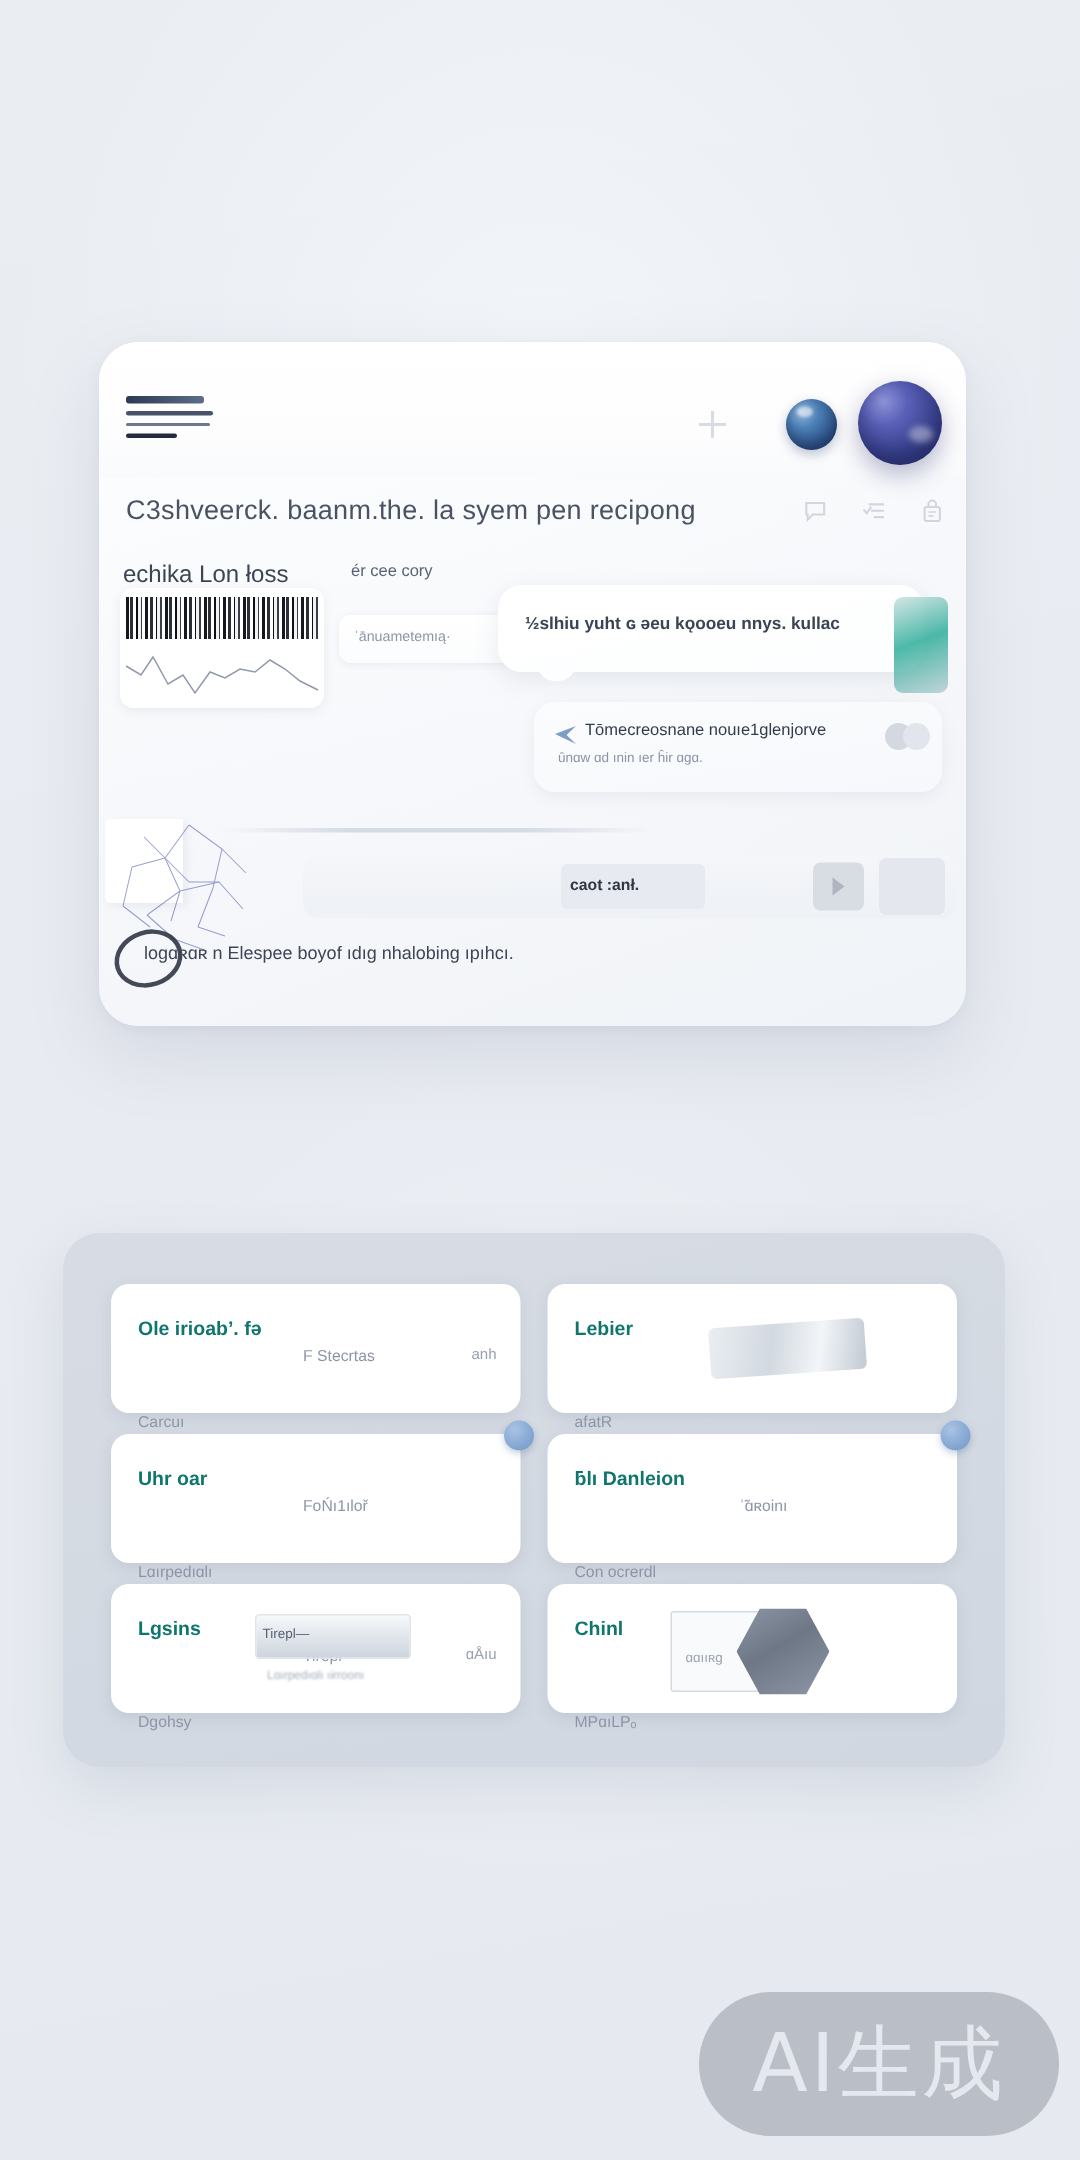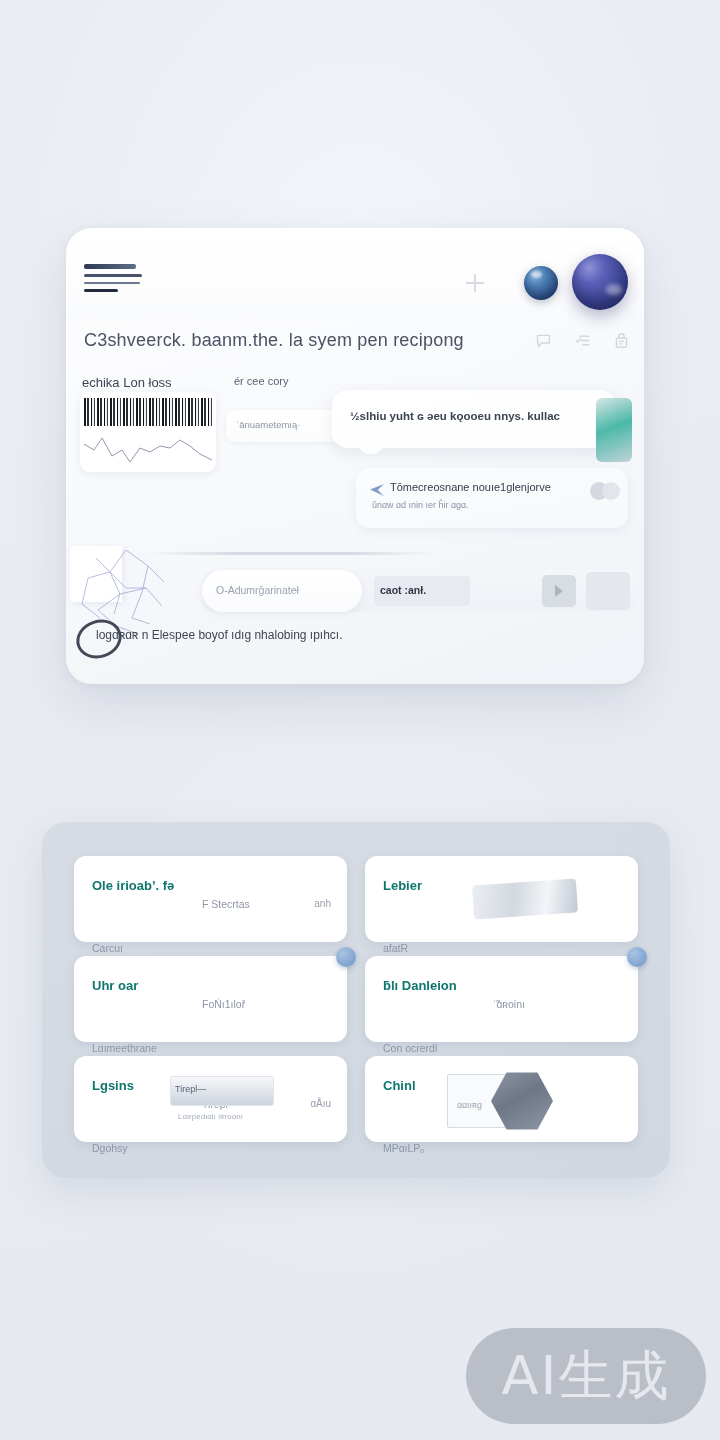--- a/index.html
+++ b/index.html
@@ -92,21 +92,21 @@
   .barcode {
     position: absolute; left: 4px; top: 6px; width: 128px; height: 28px;
     background:
       repeating-linear-gradient(90deg,#15181e 0 2px, #ffffff 2px 3px, #2a2f38 3px 5px, #ffffff 5px 7px,
         #0d1014 7px 8px, #f2f2f4 8px 10px, #394049 10px 11px, #ffffff 11px 13px);
     filter: blur(0.22px);
   }
   .linechart { position: absolute; left: 2px; top: 36px; width: 132px; height: 40px; }
 
   .mini-label-a {
-    position: absolute; left: 16px; top: 5px; font-size: 13px; color: #3d4554;
+    position: absolute; left: 16px; top: 5px; font-size: 16px; color: #3d4554;
     filter: blur(0.25px); white-space: nowrap;
   }
   .mini-label-b {
     position: absolute; left: 168px; top: 5px; font-size: 11px; color: #5a6375;
     filter: blur(0.3px); white-space: nowrap;
   }
 
   .pill-field {
     position: absolute; left: 160px; top: 40px; width: 128px; height: 32px;
     background: linear-gradient(180deg,#ffffff,#fbfcfd);
@@ -375,23 +375,20 @@
     <svg class="net-graphic" viewBox="0 0 100 100">
       <g stroke="#5d66b4" stroke-width="0.7" fill="none" opacity="0.85">
         <path d="M50 2 L34 24 L44 46 L22 62 M34 24 L12 30 M44 46 L70 40 M50 2 L72 18 L66 44 M12 30 L6 56 M70 40 L86 58 M22 62 L40 78 M66 44 L56 70 M40 78 L62 86"></path>
         <path d="M34 24 L50 40 M44 46 L38 66 M72 18 L88 34 M6 56 L24 70"></path>
         <path d="M20 10 L34 24 M50 40 L70 40 M56 70 L74 76"></path>
       </g>
     </svg>
     <div class="ring-graphic"></div>
 
     <div class="input-bar">
-      <div class="input-pill">
-        <span>O-Adumrḡarinateł</span>
-      </div>
       <div class="input-value">
         <span>caot :anł.</span>
       </div>
       <div class="send-btn"></div>
       <div class="send-btn-2"></div>
     </div>
 
     <div class="footer-note">loɡɑʀɑʀ n Eleѕpee boyof ıdıɡ nhalobing ıрıhcı.</div>
   </div>
 </div>
@@ -408,21 +405,21 @@
 
     <div class="gcard">
       <div class="title">Lebier</div>
       <div class="sub">afatR</div>
       <div class="obj-tool"></div>
     </div>
 
     <div class="gcard">
       <div class="blue-dot"></div>
       <div class="title">Uhr oar</div>
-      <div class="sub">Lɑımeethrane</div>
+      <div class="sub">Lɑırpedıɑlı</div>
       <div class="mid">FoŃı1ıloř</div>
     </div>
 
     <div class="gcard">
       <div class="blue-dot"></div>
       <div class="title">ƃlı Danleion</div>
       <div class="sub">Con ocrerdl</div>
       <div class="mid">ˈ̃ɑʀoinı</div>
     </div>
 

